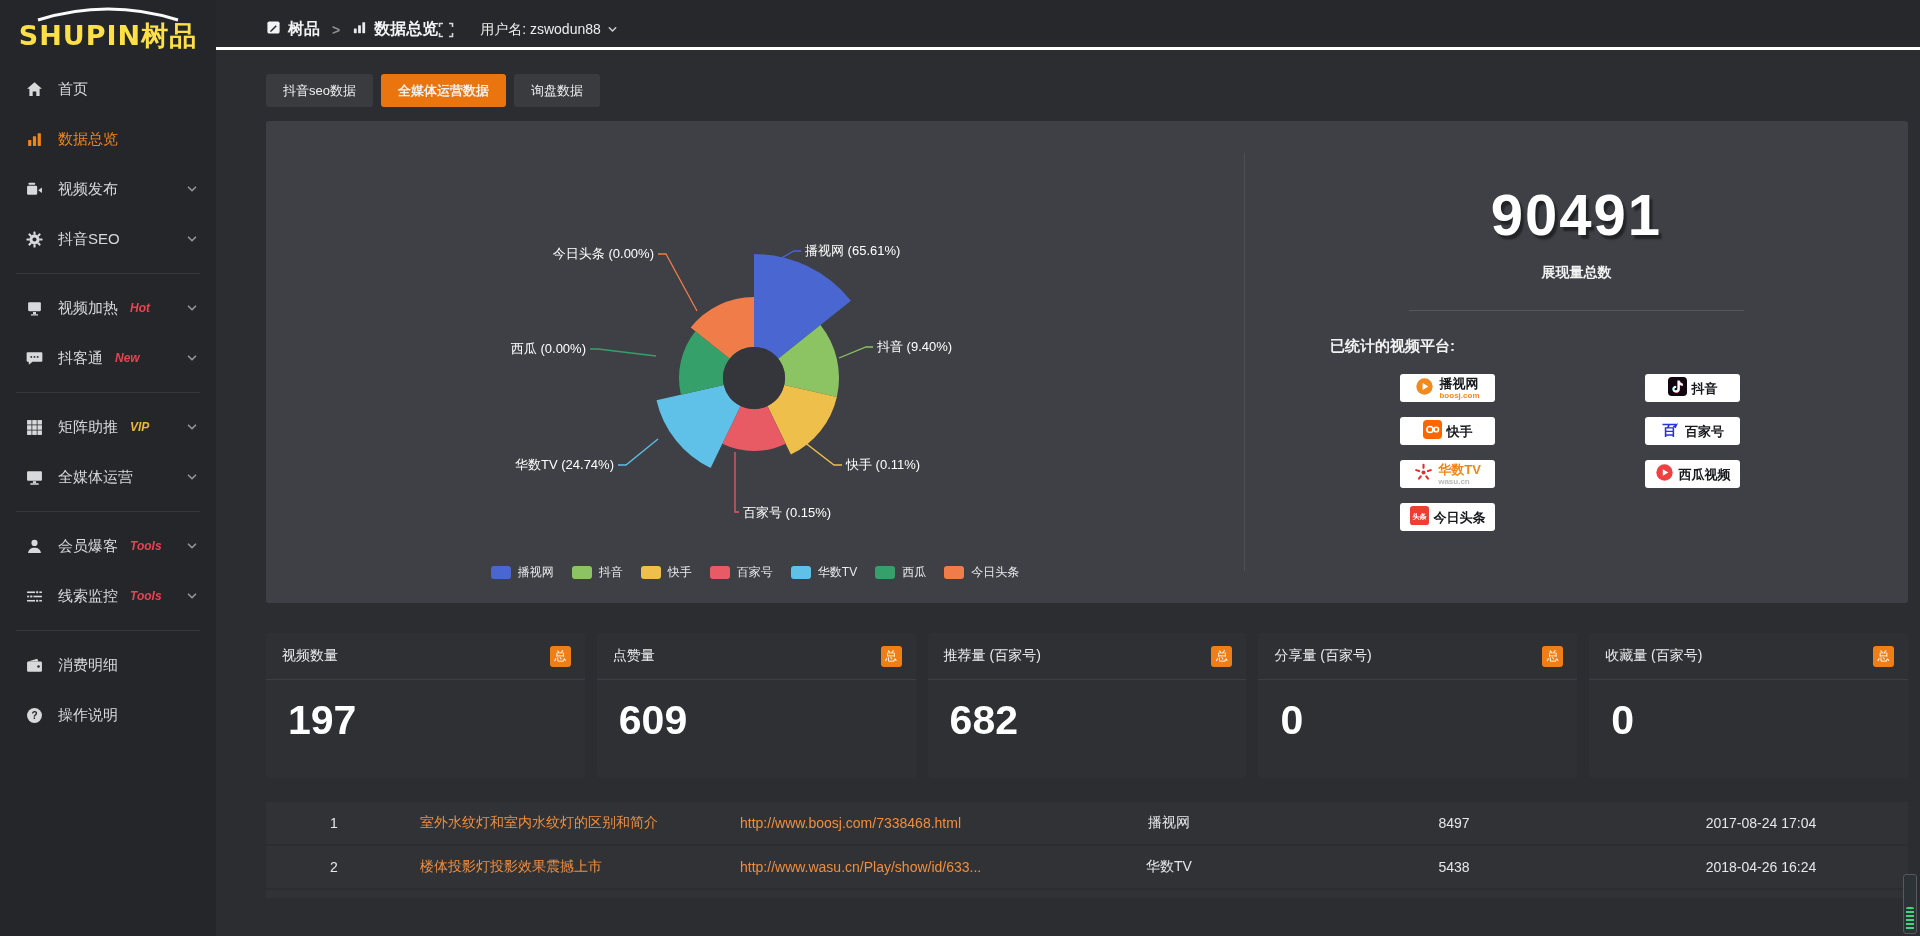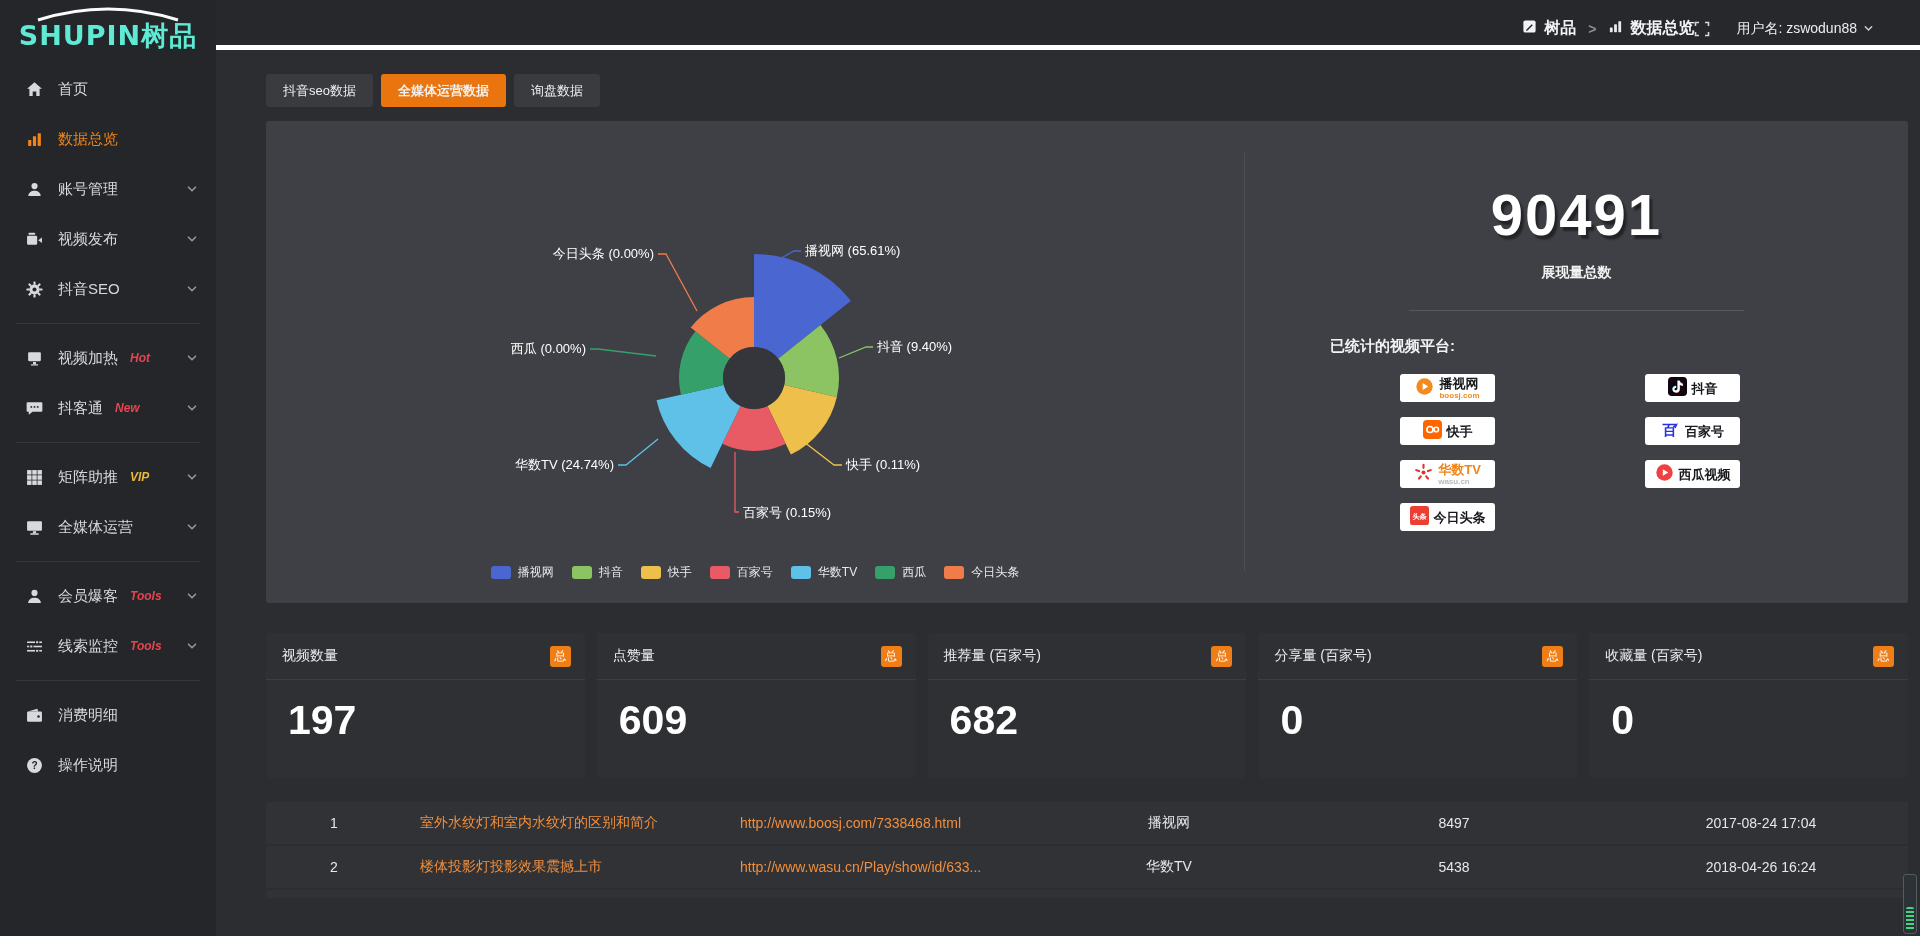--- a/index.html
+++ b/index.html
@@ -4,35 +4,35 @@
 <style>
   * { margin:0; padding:0; box-sizing:border-box; }
   html,body { width:1920px; height:936px; overflow:hidden; background:#2b2d31;
     font-family:"Liberation Sans","DejaVu Sans",sans-serif; color:#e6e7e9; }
   .app { display:flex; width:100%; height:100%; }
 
   
   .sidebar { width:216px; height:100%; background:#24262a; flex:none; }
   .logo { height:62px; display:flex; align-items:flex-end; justify-content:center; padding-bottom:8px; position:relative; cursor:pointer; }
   .logo-arc { position:absolute; top:6px; left:30px; }
-  .logo-text { font-size:27px; font-weight:bold; color:#5eead4; letter-spacing:1px; font-family:"DejaVu Sans","Liberation Sans",sans-serif; }
+  .logo-text { font-size:27px; font-weight:bold; color:#fde047; letter-spacing:1px; font-family:"DejaVu Sans","Liberation Sans",sans-serif; }
   nav { margin-top:2px; }
   .nav-item { height:50px; display:flex; align-items:center; padding:0 18px 0 26px; cursor:pointer; font-size:15px; color:#d8d9db; position:relative; }
   .nav-item .nav-icon { width:17px; height:17px; margin-right:15px; display:flex; align-items:center; }
   .nav-item .nav-icon svg { width:17px; height:17px; }
   .nav-item.active { color:#f08519; }
   .nav-tag { font-size:12px; font-weight:bold; font-style:italic; margin-left:12px; }
   .nav-chevron { margin-left:auto; color:#97989b; display:flex; }
   .nav-chevron svg { width:12px; height:12px; }
   .nav-divider { height:1px; background:#35373b; margin:9px 16px; }
 
   
   .main { flex:1; display:flex; flex-direction:column; min-width:0; }
-  .topbar { height:50px; flex:none; background:#26282c; border-bottom:5px solid #ffffff;
-    display:flex; align-items:center; justify-content:flex-end; padding:12px 46px 0 50px; }
+  .topbar { height:50px; flex:none; background:#26282c; border-bottom:3px solid #ffffff;
+    display:flex; align-items:center; justify-content:flex-start; padding:12px 46px 0 50px; }
   .breadcrumb { display:flex; align-items:center; }
   .crumb { display:flex; align-items:center; gap:7px; cursor:pointer; font-size:16px; font-weight:bold; color:#f2f3f4; }
   .crumb svg { width:15px; height:15px; }
   .crumb-sep { color:#8f9093; margin:0 12px; font-size:14px; font-weight:bold; }
   .topbar-right { display:flex; align-items:center; gap:26px; }
   .fs-icon { color:#d5d6d8; display:flex; cursor:pointer; }
   .fs-icon svg { width:16px; height:16px; }
   .username { display:flex; align-items:center; gap:6px; font-size:14px; color:#eceded; cursor:pointer; }
   .username svg { width:11px; height:11px; color:#cfd0d2; }
 
@@ -116,34 +116,20 @@
         </div>
         <div class="nav-item active">
           <span class="nav-icon">
             <svg viewBox="0 0 16 16" fill="currentColor">
               <rect x="2" y="8.5" width="3" height="5.5" rx=".5"></rect>
               <rect x="6.5" y="5" width="3" height="9" rx=".5"></rect>
               <rect x="11" y="2" width="3" height="12" rx=".5"></rect>
             </svg>
           </span>
           <span class="nav-label">数据总览</span>
-        </div>
-        <div class="nav-item">
-          <span class="nav-icon">
-            <svg viewBox="0 0 16 16" fill="currentColor">
-              <circle cx="8" cy="4.8" r="2.9"></circle>
-              <path d="M2.2 14c0-3 2.6-4.9 5.8-4.9S13.8 11 13.8 14z"></path>
-            </svg>
-          </span>
-          <span class="nav-label">账号管理</span>
-          <span class="nav-chevron">
-            <svg viewBox="0 0 12 12" fill="none" stroke="currentColor" stroke-width="1.6" stroke-linecap="round">
-              <path d="M2.5 4.2 6 7.7 9.5 4.2"></path>
-            </svg>
-          </span>
         </div>
         <div class="nav-item">
           <span class="nav-icon">
             <svg viewBox="0 0 16 16" fill="currentColor">
               <rect x="1" y="4.5" width="9.5" height="8.5" rx="1.2"></rect>
               <path d="M11.5 8.8 15 6.2v5.2z"></path>
               <rect x="2.5" y="1.6" width="6" height="2" rx=".6"></rect>
             </svg>
           </span>
           <span class="nav-label">视频发布</span>

